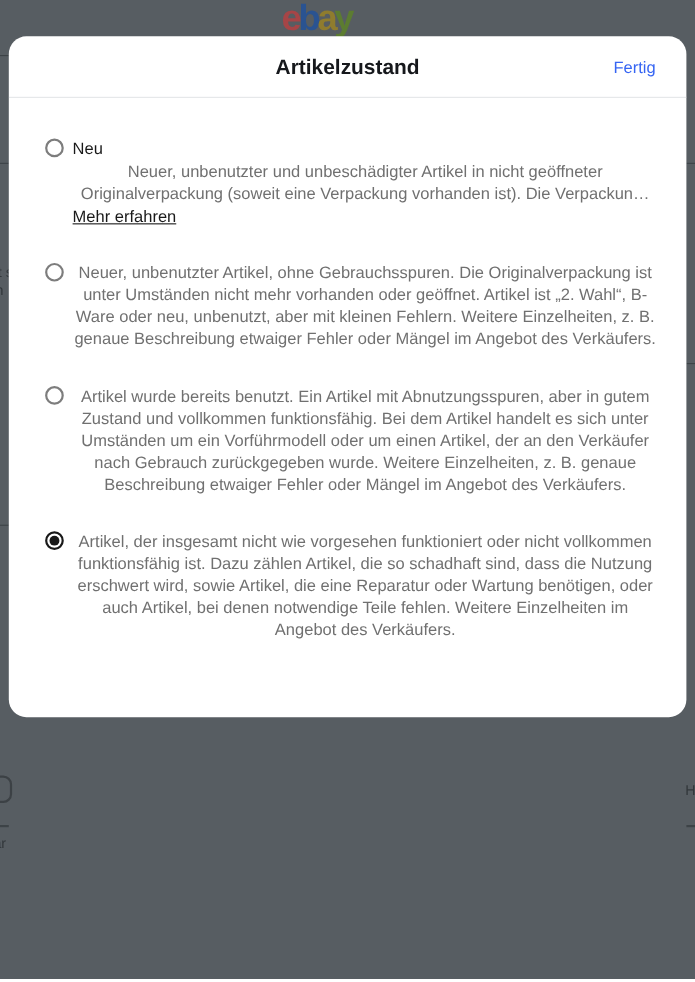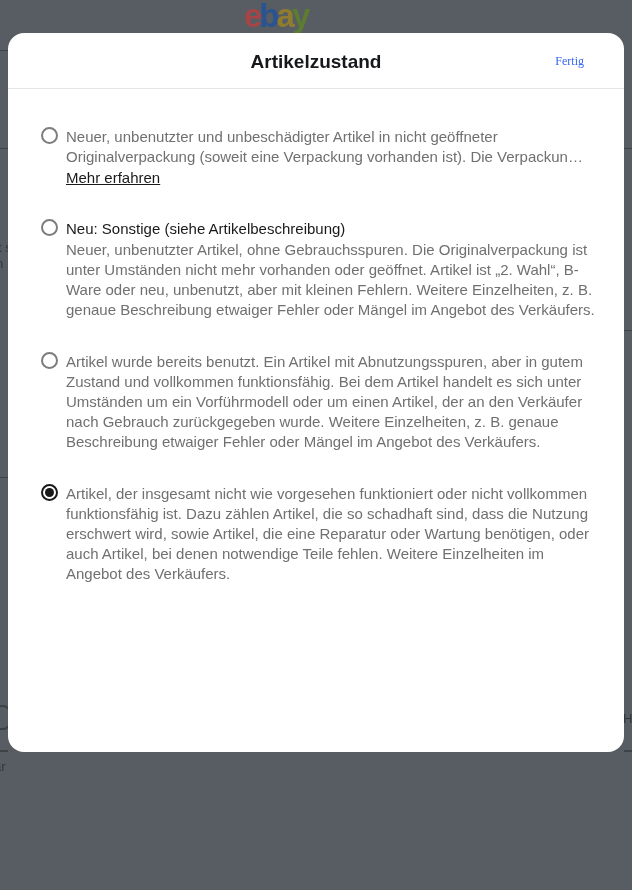--- a/index.html
+++ b/index.html
@@ -12,21 +12,21 @@
     -webkit-font-smoothing: antialiased;
   }
 
   
   .backdrop {
     position: absolute; left: 0; top: 0;
     width: 632px; height: 890px;
     background: #575d62;
   }
   .ebay-logo {
-    position: absolute; left: 244px; top: -1px;
+    position: absolute; left: 256px; top: -1px;
     font-size: 33px; font-weight: bold;
     letter-spacing: -3px; line-height: 33px;
     user-select: none;
   }
   .ebay-logo .l-e { color: #a64547; }
   .ebay-logo .l-b { color: #2a5391; }
   .ebay-logo .l-a { color: #8f7c2e; }
   .ebay-logo .l-y { color: #5c7c31; }
 
   .bg-line {
@@ -46,42 +46,42 @@
     border-radius: 8px;
   }
   .bottom-white-strip {
     position: absolute; left: 0; top: 890px;
     width: 632px; height: 3px; background: #ffffff;
   }
 
   
   .dialog {
     position: absolute; left: 8px; top: 33px;
-    width: 616px; height: 719px;
+    width: 616px; height: 619px;
     background: #ffffff;
     border-radius: 16px;
     overflow: hidden;
   }
   .dialog-header {
     position: relative;
     height: 55px;
     border-bottom: 1px solid #e4e6e8;
   }
   .dialog-title {
     position: absolute; left: 0; right: 0; top: 0;
     text-align: center; line-height: 57px;
     font-size: 19px; font-weight: bold; color: #16181c;
   }
   .done-button {
-    position: absolute; right: 40px; top: 0;
+    position: absolute; right: 28px; top: 0;
     line-height: 57px;
-    font-size: 12px; color: #3665f3;
+    font-size: 15px; color: #3665f3;
     cursor: pointer; text-decoration: none;
     background: none; border: none; padding: 0;
-    font-family: Liberation Serif, serif;
+    font-family: Liberation Sans, sans-serif;
   }
 
   .options {
     padding: 37px 26px 0 58px;
   }
   .option {
     position: relative;
     margin-bottom: 32px;
     cursor: pointer;
   }
@@ -101,20 +101,21 @@
     background: #191919;
   }
   .option-label {
     font-size: 15px; line-height: 20px;
     color: #191919;
   }
   .option-desc {
     font-size: 15px; line-height: 20px;
     color: #707070;
     margin-top: 1px;
+    text-align: center;
   }
   .more-link {
     display: inline-block;
     margin-top: 1px;
     font-size: 15px; line-height: 19px;
     color: #191919;
     text-decoration: underline;
     cursor: pointer;
   }
 </style>
@@ -143,27 +144,27 @@
 <div class="dialog">
   <div class="dialog-header">
     <div class="dialog-title">Artikelzustand</div>
     <button class="done-button">Fertig</button>
   </div>
 
   <div class="options">
 
     <div class="option">
       <span class="radio"></span>
+      <div class="option-label">Neu</div>
       <div class="option-desc">Neuer, unbenutzter und unbeschädigter Artikel in nicht geöffneter Originalverpackung (soweit eine Verpackung vorhanden ist). Die Verpackun…</div>
       <span class="more-link">Mehr erfahren</span>
     </div>
 
     <div class="option">
       <span class="radio"></span>
-      <div class="option-label">Neu: Sonstige (siehe Artikelbeschreibung)</div>
       <div class="option-desc">Neuer, unbenutzter Artikel, ohne Gebrauchsspuren. Die Originalverpackung ist unter Umständen nicht mehr vorhanden oder geöffnet. Artikel ist „2. Wahl“, B-Ware oder neu, unbenutzt, aber mit kleinen Fehlern. Weitere Einzelheiten, z. B. genaue Beschreibung etwaiger Fehler oder Mängel im Angebot des Verkäufers.</div>
     </div>
 
     <div class="option">
       <span class="radio"></span>
       <div class="option-desc">Artikel wurde bereits benutzt. Ein Artikel mit Abnutzungsspuren, aber in gutem Zustand und vollkommen funktionsfähig. Bei dem Artikel handelt es sich unter Umständen um ein Vorführmodell oder um einen Artikel, der an den Verkäufer nach Gebrauch zurückgegeben wurde. Weitere Einzelheiten, z. B. genaue Beschreibung etwaiger Fehler oder Mängel im Angebot des Verkäufers.</div>
     </div>
 
     <div class="option">
       <span class="radio checked"></span>

